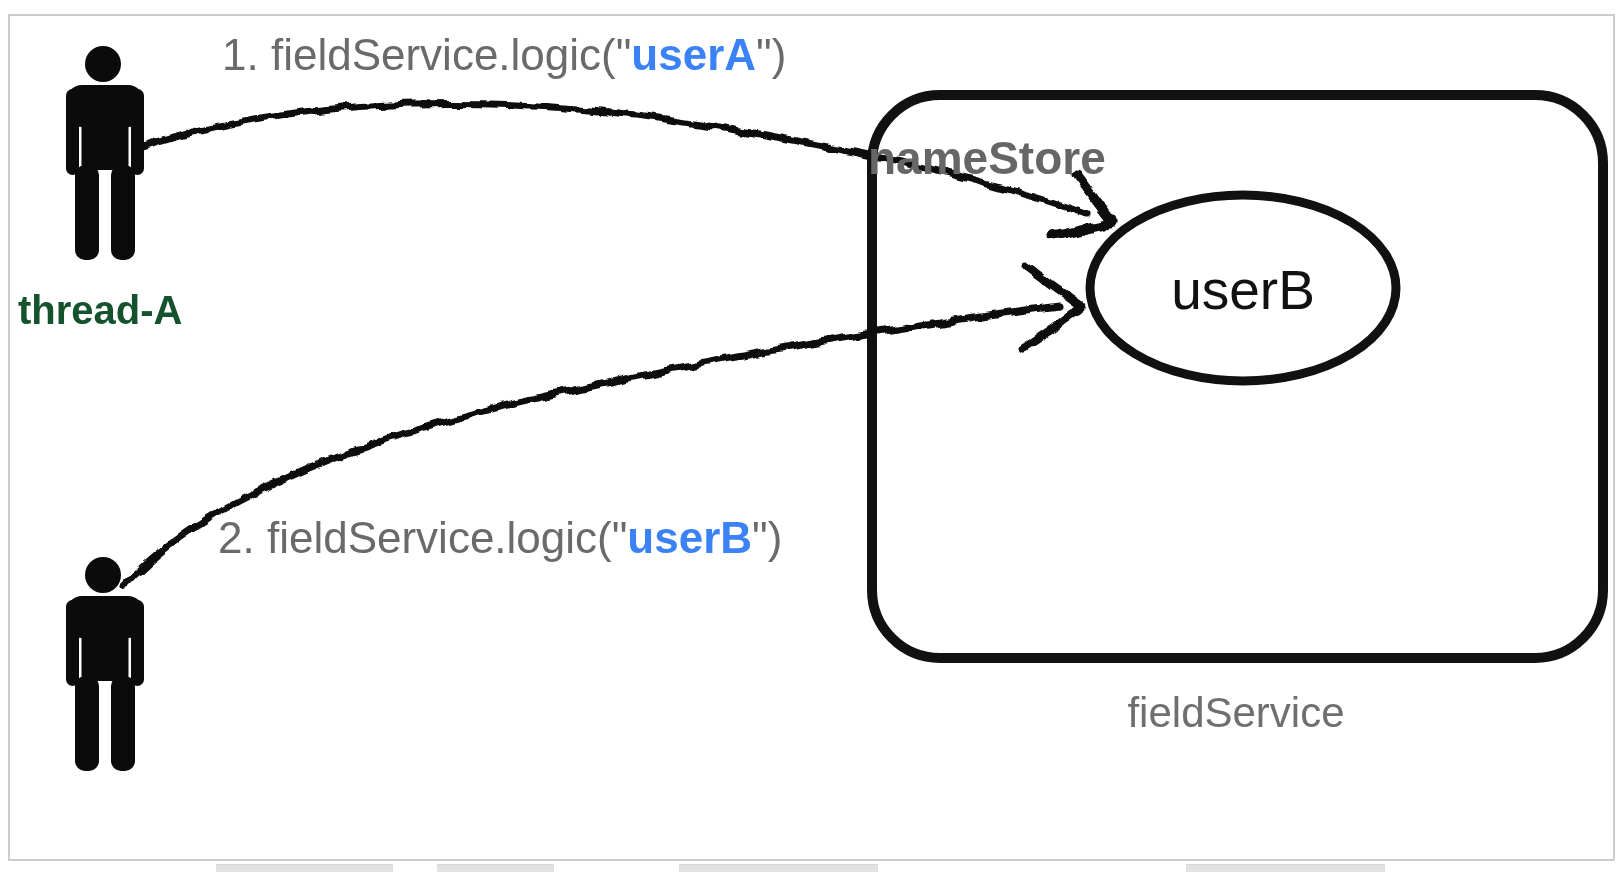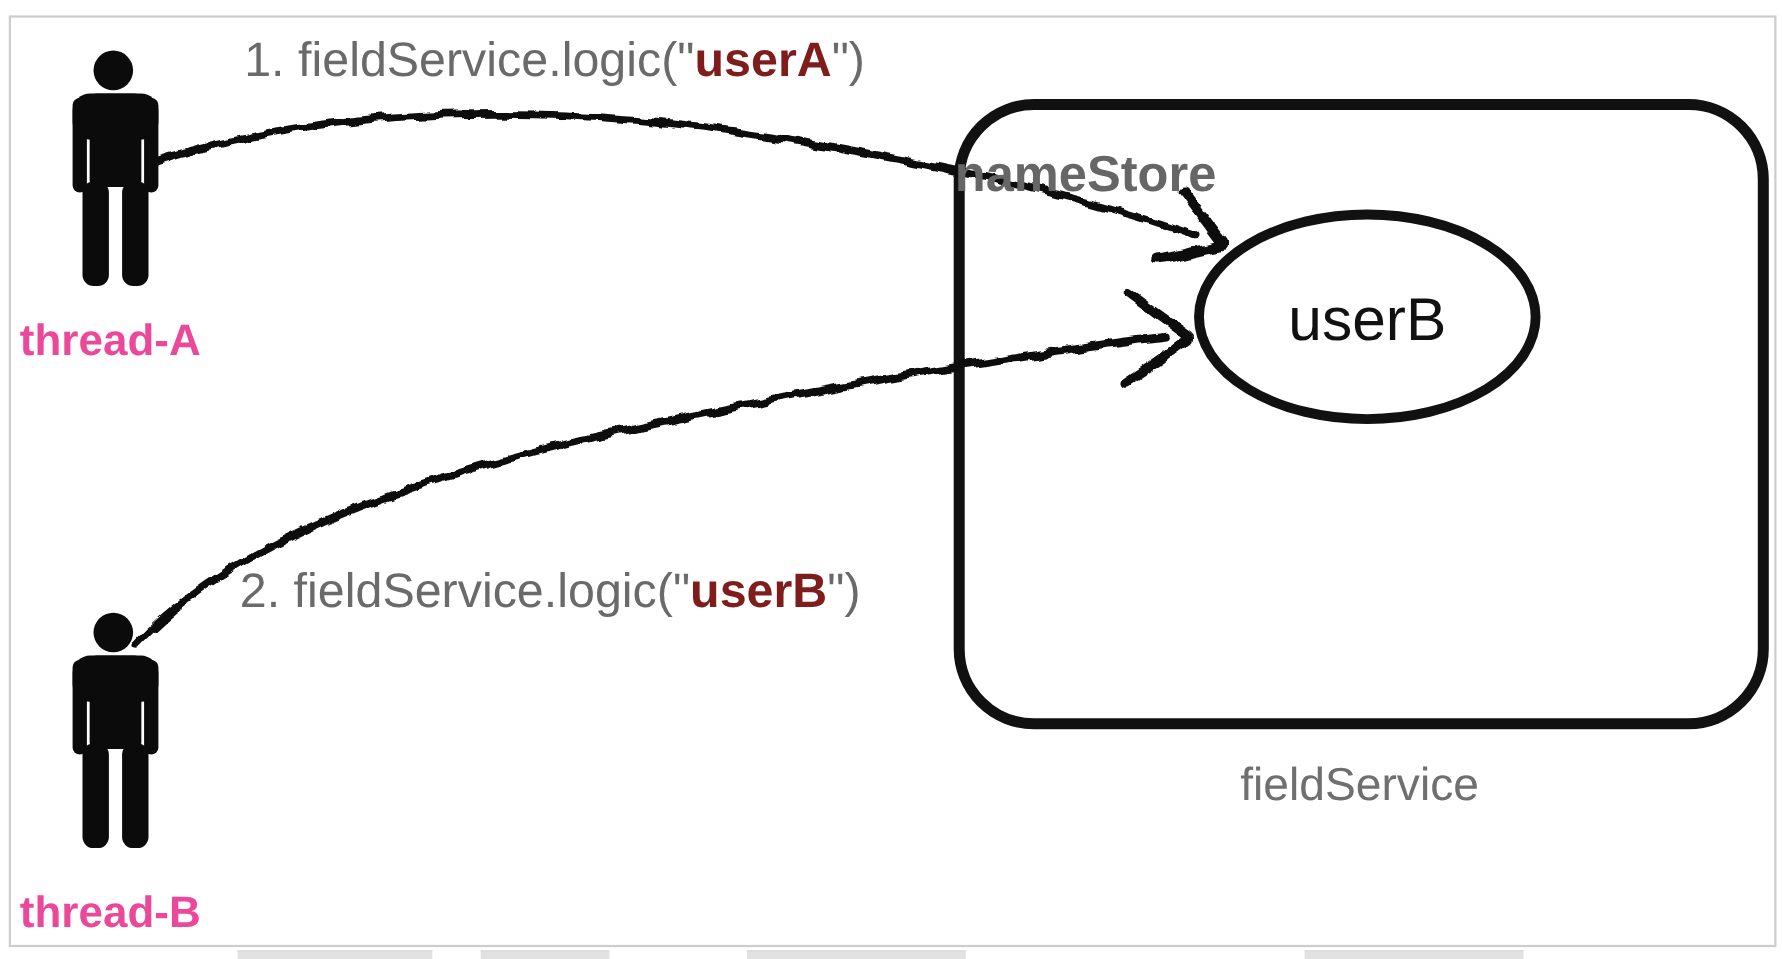--- a/index.html
+++ b/index.html
@@ -27,26 +27,26 @@
     width: 1620px; height: 872px;
   }
 
   .txt { position: absolute; white-space: nowrap; }
 
   .call-label {
     font-size: 44px;
     color: #6a6a6a;
     line-height: 1.1;
   }
-  .call-label b { font-weight: 700; color: #7f1d1d; }
+  .call-label b { font-weight: 700; color: #3b82f6; }
 
   .actor-label {
     font-size: 40px;
     font-weight: 700;
-    color: #ec4899;
+    color: #14532d;
   }
 
   .store-title {
     left: 868px; width: 731px;
     font-size: 46px;
     font-weight: 700;
     color: #666666;
   }
 
   .record-label {
@@ -116,21 +116,20 @@
       </g>
     </g>
   </svg>
 
   <div class="txt call-label" style="left:222px; top:31px"><span>1. fieldService.logic("</span><b>userA</b><span>")</span></div>
 
   <div class="txt call-label" style="left:218px; top:514px"><span>2. fieldService.logic("</span><b>userB</b><span>")</span></div>
 
   <div class="txt actor-label" style="left:18px; top:288px">thread-A</div>
 
-  <div class="txt actor-label" style="left:18px; top:808px">thread-B</div>
 
   <div class="txt store-title" style="top:131px">nameStore</div>
 
   <div class="txt record-label" style="top:263px">userB</div>
 
   <div class="txt service-title" style="top:689px">fieldService</div>
 
   <div class="bottom-btn" style="left:216px;  width:177px"></div>
   <div class="bottom-btn" style="left:437px;  width:117px"></div>
   <div class="bottom-btn" style="left:679px;  width:199px"></div>

